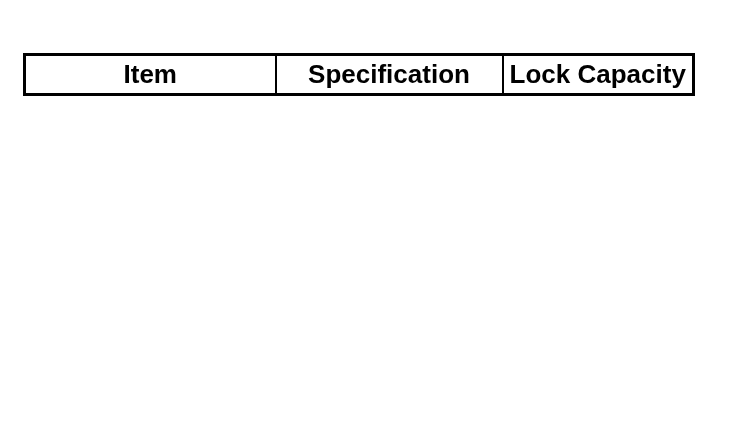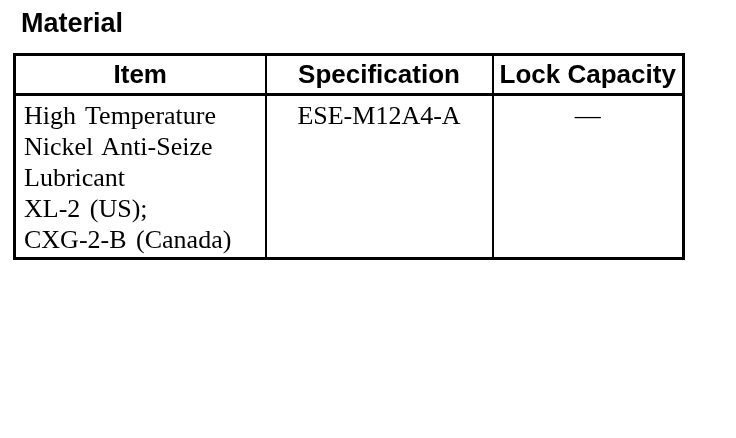--- a/index.html
+++ b/index.html
@@ -24,21 +24,21 @@
     top: 9px;
     font-family: "Liberation Sans", "DejaVu Sans", sans-serif;
     font-weight: bold;
     font-size: 27px;
     line-height: 28px;
     color: #000000;
   }
 
   table.material-table {
     position: absolute;
-    left: 13px;
+    left: 23px;
     top: 53px;
     width: 669px;
     border-collapse: collapse;
     table-layout: fixed;
     border: 3px solid #000000;
   }
 
   table.material-table col.col-item { width: 251px; }
   table.material-table col.col-spec { width: 227px; }
   table.material-table col.col-fill { width: 191px; }
@@ -78,43 +78,31 @@
   .item-line {
     display: block;
     white-space: nowrap;
   }
 </style>
 </head>
 <body>
 
 <div class="page">
 
-  <div class="page-title">Material</div>
 
   <table class="material-table">
     <colgroup>
       <col class="col-item">
       <col class="col-spec">
       <col class="col-fill">
     </colgroup>
     <thead>
       <tr>
         <th>Item</th>
         <th>Specification</th>
         <th>Lock Capacity</th>
       </tr>
     </thead>
     <tbody>
-      <tr class="body-row-1">
-        <td class="item-cell">
-          <span class="item-line">High Temperature</span>
-          <span class="item-line">Nickel Anti-Seize</span>
-          <span class="item-line">Lubricant</span>
-          <span class="item-line">XL-2 (US);</span>
-          <span class="item-line">CXG-2-B (Canada)</span>
-        </td>
-        <td class="center-cell">ESE-M12A4-A</td>
-        <td class="center-cell">—</td>
-      </tr>
     </tbody>
   </table>
 
 </div>
 
 </body></html>

